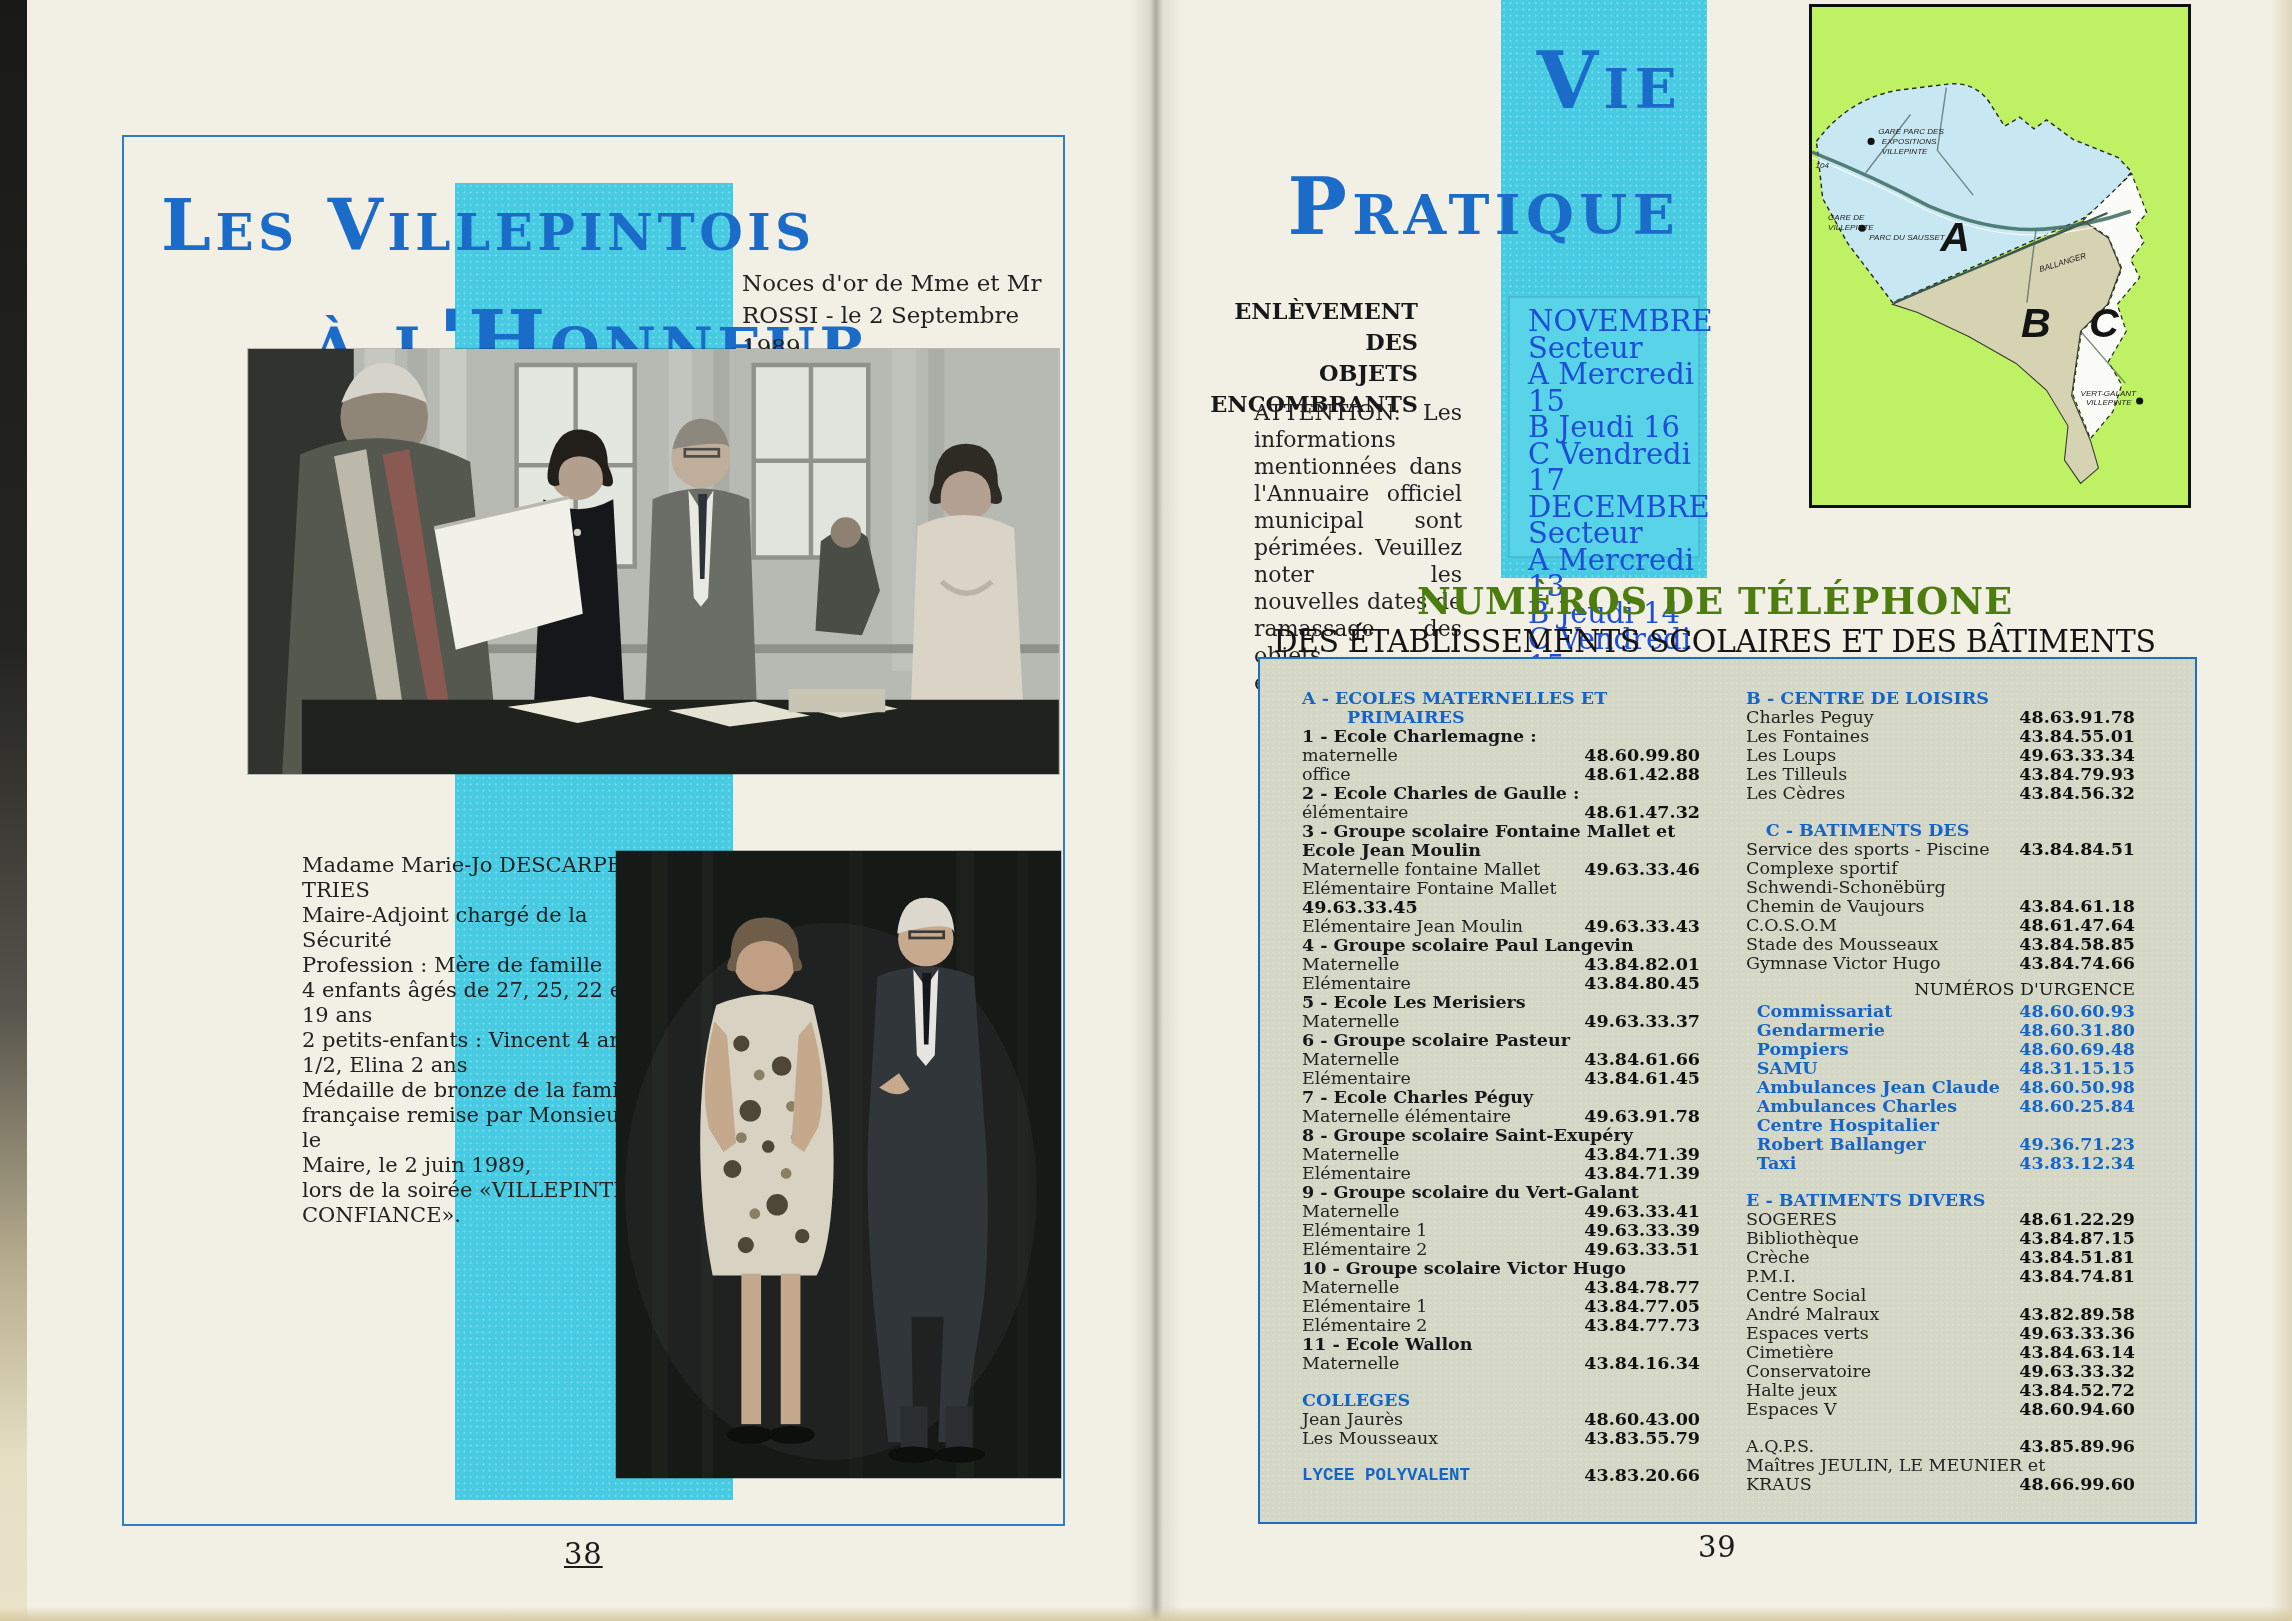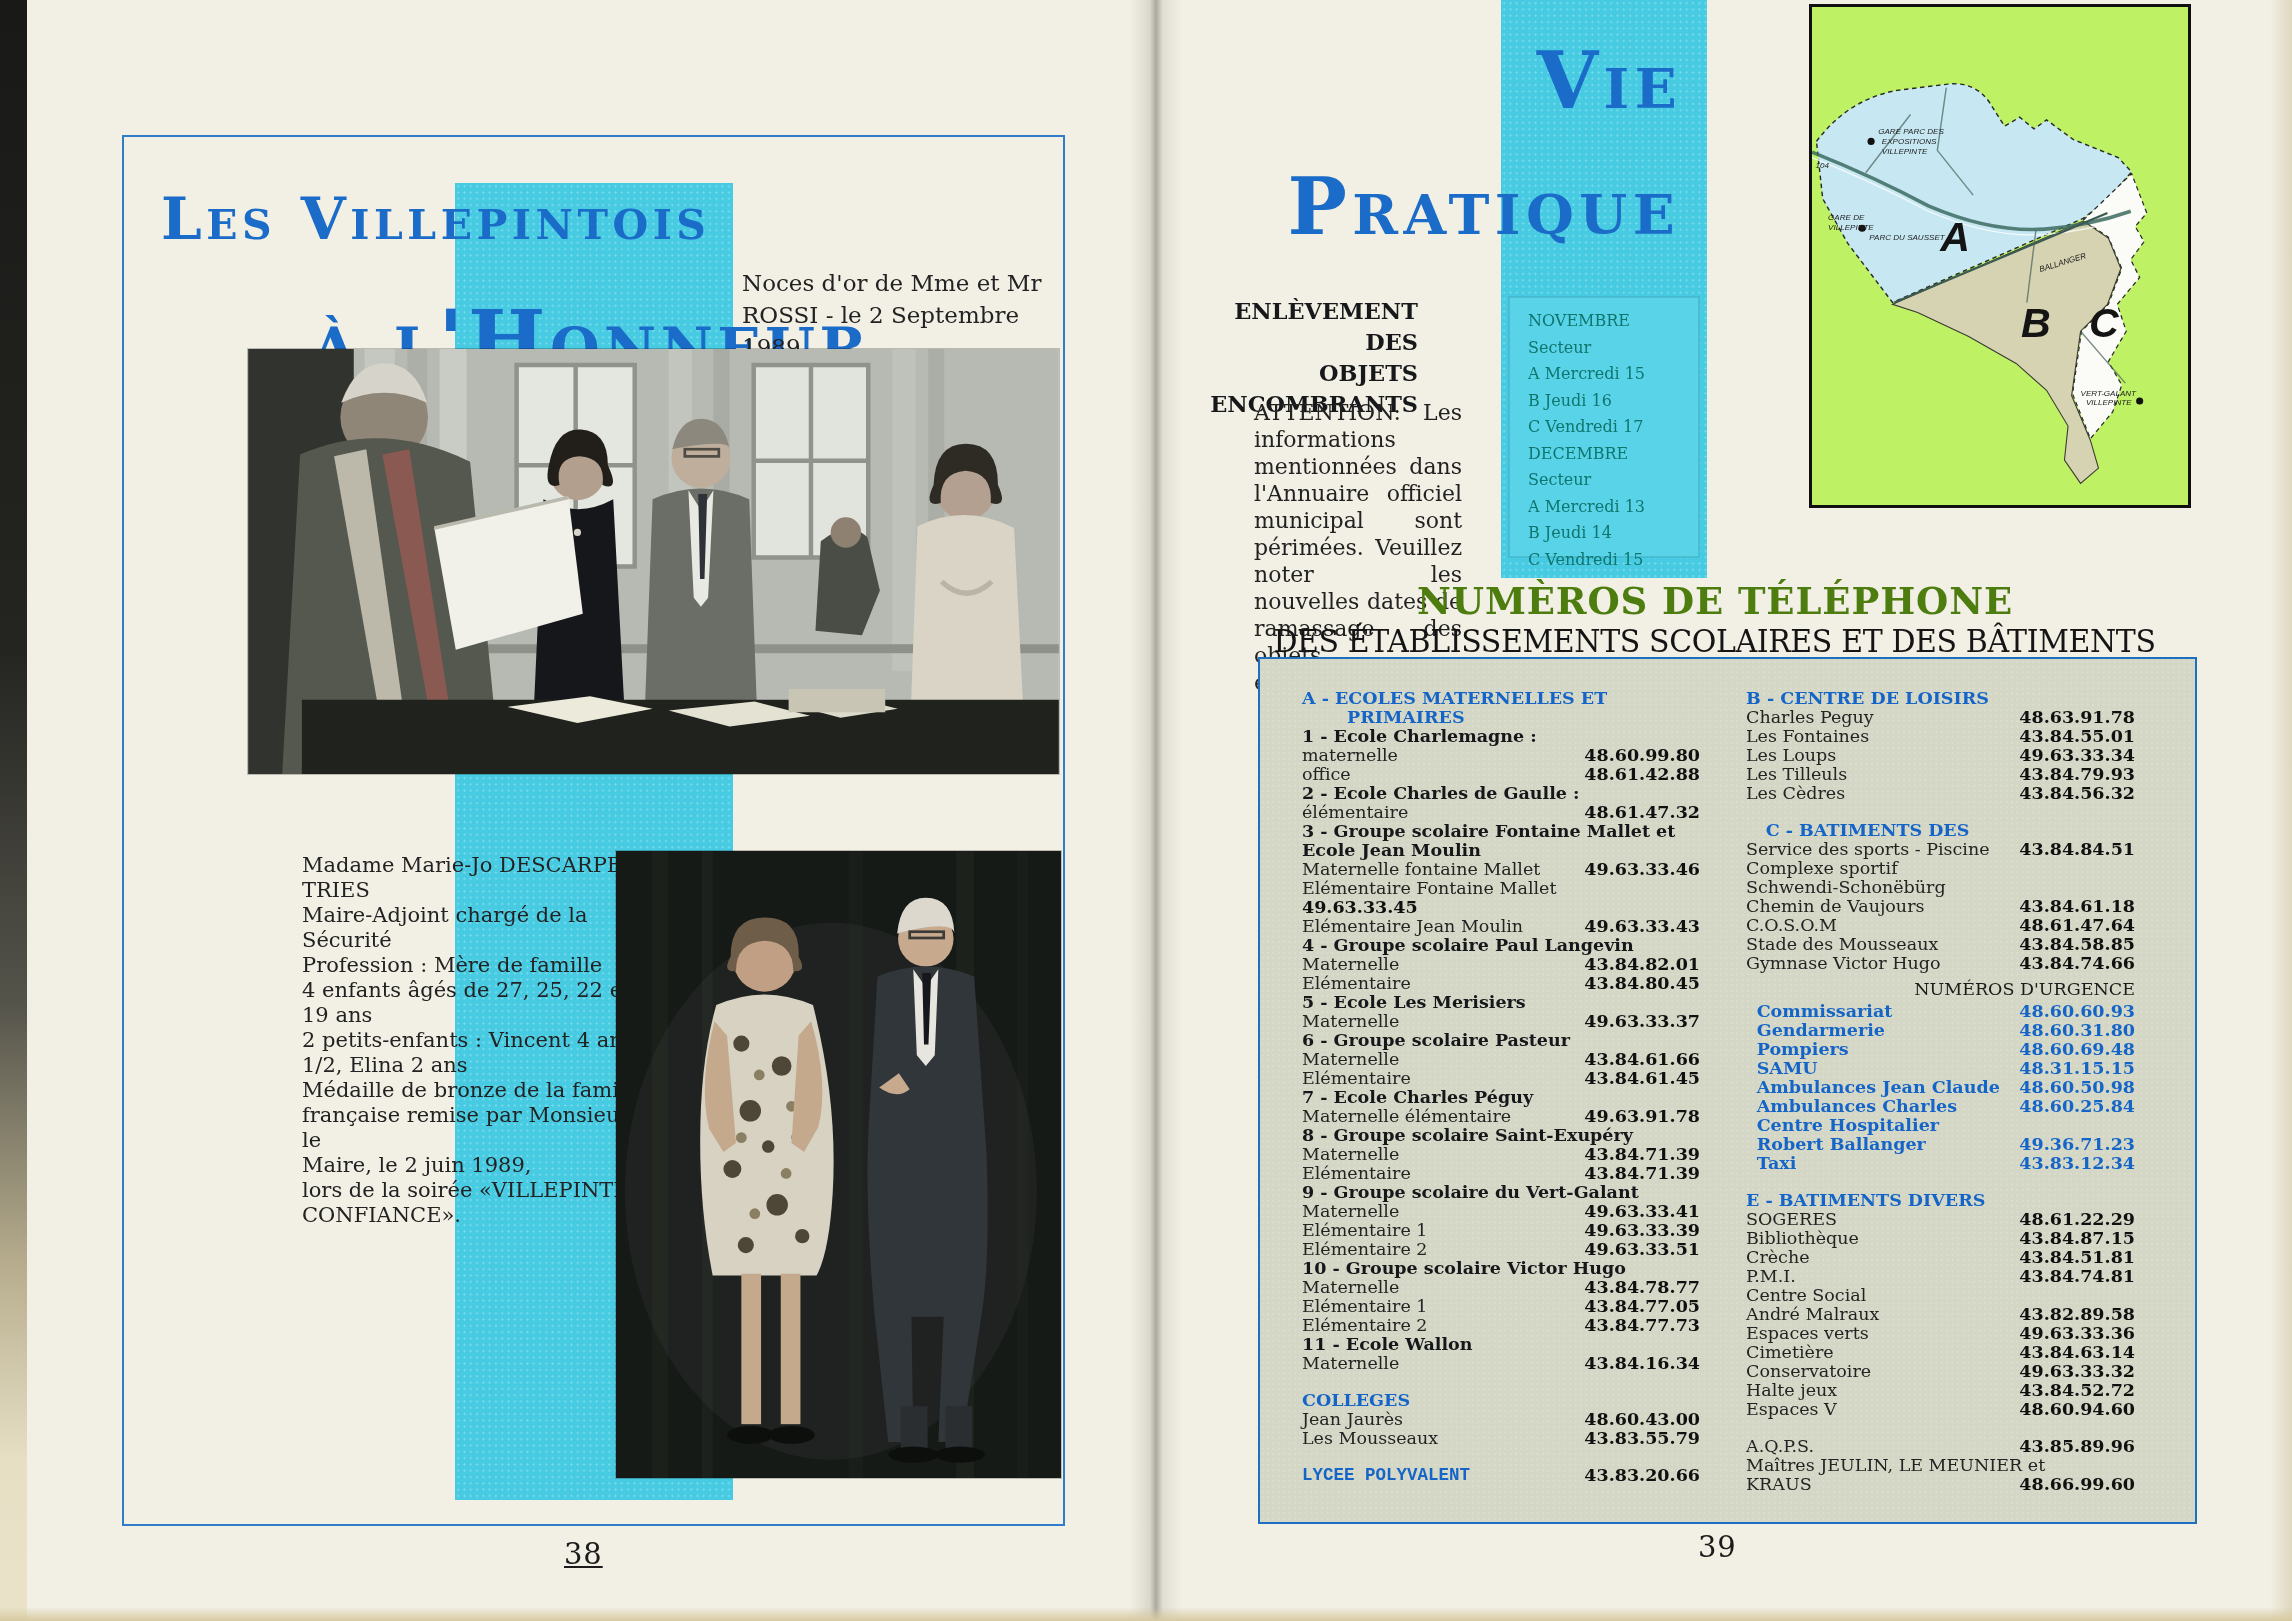--- a/index.html
+++ b/index.html
@@ -15,42 +15,42 @@
   .edge-bottom{left:0;bottom:0;width:100%;height:14.3px;
     background:linear-gradient(to top,#d6ca9f 0%,rgba(214,202,159,0) 100%);}
   .gutter{left:1130px;top:0;width:52px;height:100%;
     background:linear-gradient(to right,rgba(70,66,52,0) 0%,rgba(70,66,52,.14) 38%,rgba(35,33,25,.34) 50%,rgba(70,66,52,.10) 63%,rgba(70,66,52,0) 100%);}
 
   
   .frame{left:122px;top:135px;width:939px;height:1387px;border:2.7px solid #2f7cc8;background:transparent;}
   .band-l{left:455px;top:183px;width:278px;height:1317px;background-color:#47cbe2;
     background-image:radial-gradient(rgba(255,255,255,.25) 0.9px,transparent 1.3px);background-size:6.3px 6.3px;}
   .title-blue{color:#1a6cc8;font-variant:small-caps;font-weight:600;letter-spacing:4.5px;line-height:1;}
-  .t1{left:161px;top:190px;font-size:58px;}
+  .t1{left:161px;top:190px;font-size:71px;}
   .t2{left:312px;top:299px;font-size:82px;}
   .caption{left:742px;top:267px;width:333px;font-size:23px;line-height:32px;color:#222;}
   .bio{left:302px;top:853px;width:351px;font-size:21px;line-height:25px;white-space:pre-line;color:#222;}
   .pagenum{font-size:29px;color:#1b1b1b;letter-spacing:0.9px;}
   .pn38{left:564px;top:1537px;text-decoration:underline;}
   .pn39{left:1698px;top:1530px;}
   .photo{box-shadow:0 0 0 0.9px rgba(0,0,0,.25);}
   .photo1{left:248px;top:349px;width:811px;height:425px;}
   .photo2{left:616px;top:851px;width:445px;height:627px;}
 
   
   .band-r{left:1501px;top:0;width:206px;height:578px;background-color:#47cbe2;
     background-image:radial-gradient(rgba(255,255,255,.25) 0.9px,transparent 1.3px);background-size:6.3px 6.3px;}
   .sched-box{left:1508px;top:296px;width:192px;height:262px;background:#58d3e8;
     box-shadow:inset 0 0 0 1.8px rgba(16,110,135,.25);}
   .vie{right:611px;top:41px;font-size:79px;letter-spacing:5.4px;font-weight:700;}
   .pratique{right:613px;top:167px;font-size:79px;letter-spacing:5.4px;font-weight:700;}
   .enc-head{left:1201px;top:296px;width:217px;font-size:22.4px;line-height:31px;font-weight:700;
     text-align:right;white-space:pre-line;color:#17181a;}
   .attention{left:1254px;top:399px;width:208px;font-size:22px;line-height:27px;text-align:justify;color:#222;}
-  .schedule{left:1528px;top:308px;width:179px;font-size:16px;line-height:26.5px;color:#0f766e;}
+  .schedule{left:1528px;top:308px;width:179px;font-size:29px;line-height:26.5px;color:#1d4ed8;}
   .map-box{left:1809px;top:3.6px;width:376px;height:498px;border:3.6px solid #101010;background:#bef264;font-style:italic;}
 
   .tel-title{left:1303px;top:579px;width:824px;text-align:center;font-size:37px;font-weight:700;
     color:#4d7c0f;letter-spacing:0.9px;}
   .tel-sub{left:1258px;top:624px;width:913px;text-align:center;font-size:30px;color:#141414;
     letter-spacing:-0.4px;transform:scaleY(1.05);}
 
   .table{left:1258px;top:657px;width:935px;height:863px;border:2.7px solid #1e6fc0;background:#d4d7c5;
     background-image:radial-gradient(rgba(255,255,255,.18) 0.9px,transparent 1.2px);background-size:5.4px 5.4px;}
   .col{position:absolute;top:30px;font-size:17.5px;line-height:19px;color:#232323;}

